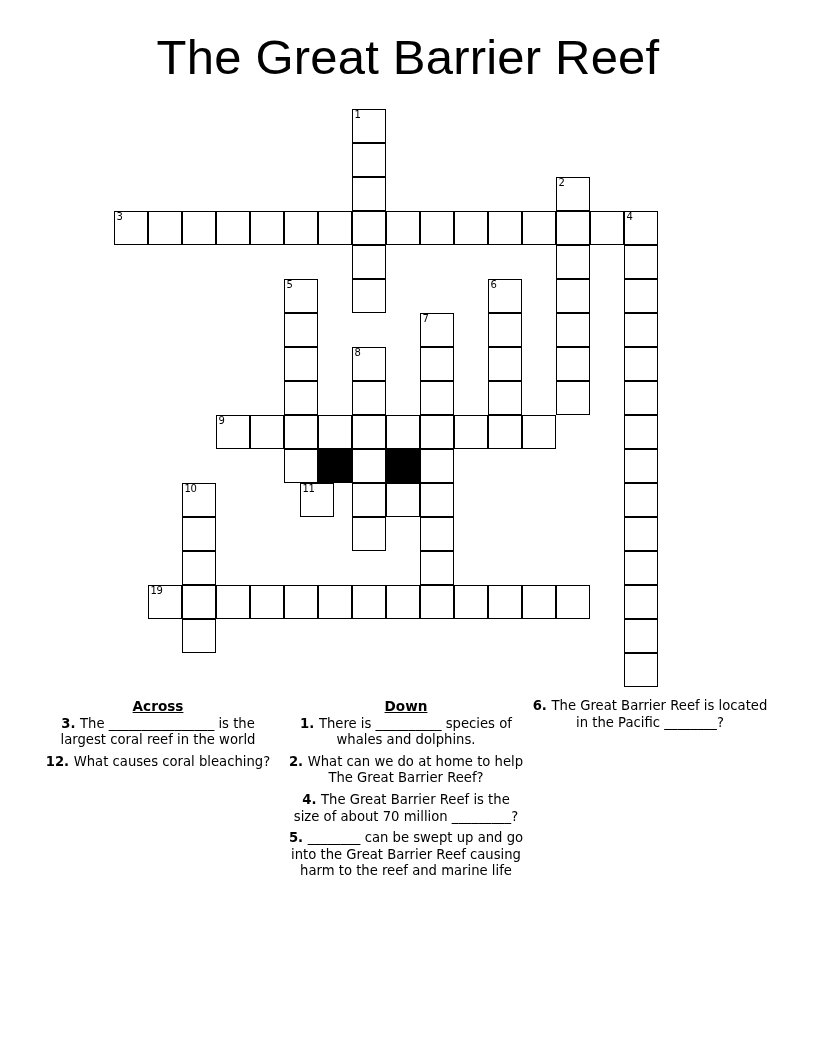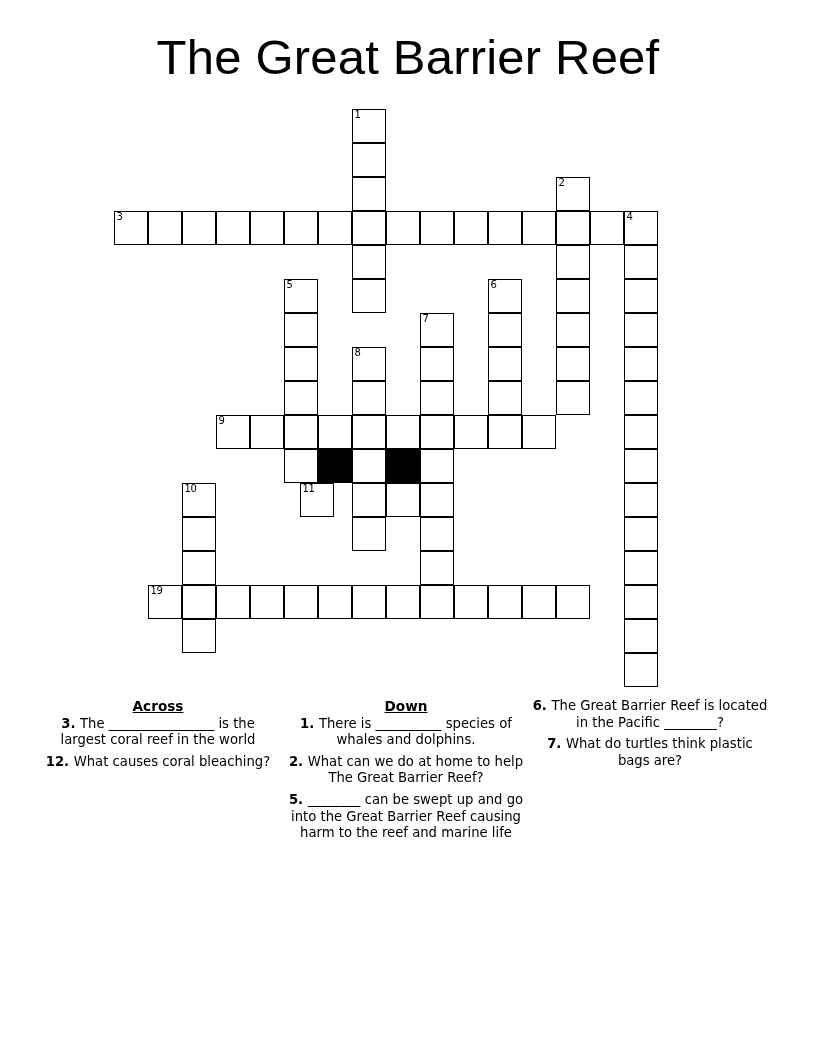--- a/index.html
+++ b/index.html
@@ -221,24 +221,24 @@
         <span class="clue"><span class="num">3. </span><span class="txt">The ________________ is the largest coral reef in the world</span></span>
         <span class="clue"><span class="num">12. </span><span class="txt">What causes coral bleaching?</span></span>
       </div>
   </div>
 
   <div class="clue-col" id="clue-col-2">
     <span class="clue-heading">Down</span>
     <div id="down-list-1">
         <span class="clue"><span class="num">1. </span><span class="txt">There is __________ species of whales and dolphins.</span></span>
         <span class="clue"><span class="num">2. </span><span class="txt">What can we do at home to help The Great Barrier Reef?</span></span>
+        <span class="clue"><span class="num">4. </span><span class="txt">The Great Barrier Reef is the size of about 70 million _________?</span></span>
         <span class="clue"><span class="num">5. </span><span class="txt">________ can be swept up and go into the Great Barrier Reef causing harm to the reef and marine life</span></span>
       </div>
   </div>
 
   <div class="clue-col" id="clue-col-3">
     <div id="down-list-2">
         <span class="clue"><span class="num">6. </span><span class="txt">The Great Barrier Reef is located in the Pacific ________?</span></span>
-        <span class="clue"><span class="num">7. </span><span class="txt">What do turtles think plastic bags are?</span></span>
       </div>
   </div>
 
 </div>
 
 </body></html>

